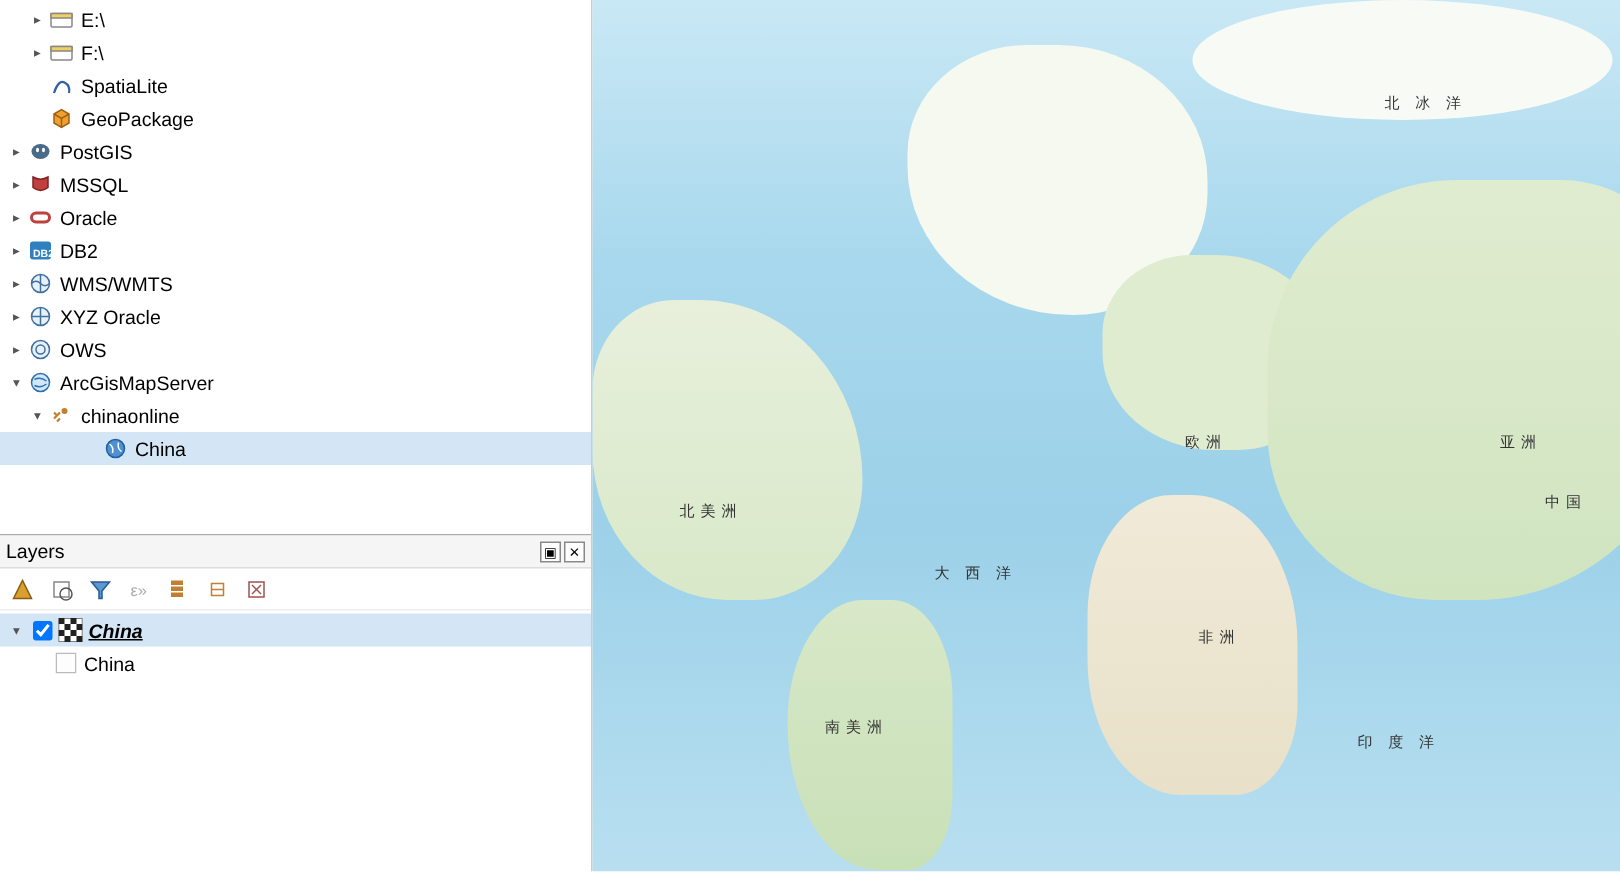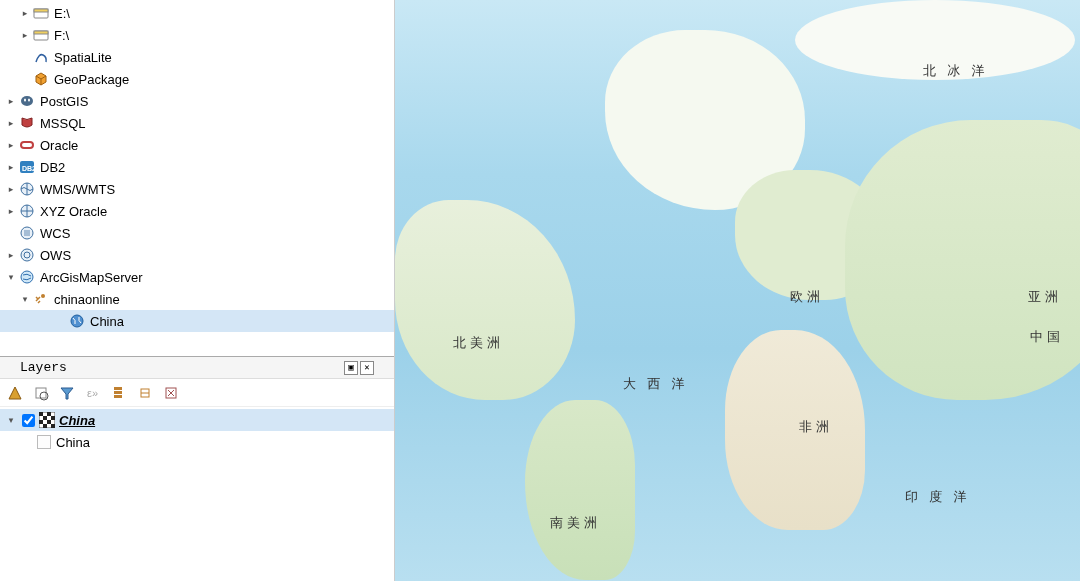--- a/index.html
+++ b/index.html
@@ -65,25 +65,24 @@
     .layers-panel {
       border-top: 1px solid #aaa;
       display: flex;
       flex-direction: column;
       height: 225px;
     }
     .layers-header {
       display: flex;
       align-items: center;
       justify-content: space-between;
-      padding: 2px 20px;
+      padding: 2px 4px;
       background: #f5f5f5;
       border-bottom: 1px solid #ddd;
       height: 22px;
-      font-family: Liberation Mono, monospace;
     }
     .layers-header-buttons { display: flex; gap: 2px; }
     .layers-header-buttons .hbtn {
       width: 14px;
       height: 14px;
       border: 1px solid #888;
       font-size: 9px;
       display: flex;
       align-items: center;
       justify-content: center;
@@ -153,21 +152,21 @@
 
     .map-canvas {
       flex: 1;
       height: 100%;
       position: relative;
       background: linear-gradient(180deg, #c9e8f5 0%, #a8d8ed 30%, #9cd1e9 60%, #b8dff0 100%);
       overflow: hidden;
     }
     .map-label {
       position: absolute;
-      font-size: 13px;
+      font-size: 10px;
       color: #333;
       font-family: "SimSun", serif;
       white-space: nowrap;
       letter-spacing: 4px;
     }
     .landmass {
       position: absolute;
       background: #f5f9f0;
     }
     .greenland { top: 30px; left: 210px; width: 200px; height: 180px; border-radius: 40% 50% 45% 55%; }
@@ -278,30 +277,20 @@
         <span class="expand">▸</span>
         <span class="icon">
           <svg width="16" height="16">
             <circle cx="8" cy="8" r="6" fill="#e8f0f8" stroke="#4070a0"></circle>
             <path d="M2 8 L14 8 M8 2 L8 14" stroke="#4070a0"></path>
           </svg>
         </span>
         <span class="label">XYZ Oracle</span>
       </div>
       <div class="tree-item indent-0">
-        <span class="expand blank"></span>
-        <span class="icon">
-          <svg width="16" height="16">
-            <circle cx="8" cy="8" r="6" fill="#e8f0f8" stroke="#4070a0"></circle>
-            <rect x="5" y="5" width="6" height="6" fill="#4070a0" opacity="0.4"></rect>
-          </svg>
-        </span>
-        <span class="label">WCS</span>
-      </div>
-      <div class="tree-item indent-0">
         <span class="expand">▸</span>
         <span class="icon">
           <svg width="16" height="16">
             <circle cx="8" cy="8" r="6" fill="#e8f0f8" stroke="#4070a0"></circle>
             <circle cx="8" cy="8" r="3" fill="none" stroke="#4070a0"></circle>
           </svg>
         </span>
         <span class="label">OWS</span>
       </div>
       <div class="tree-item indent-0">
@@ -423,19 +412,19 @@
   <div class="landmass greenland"></div>
   <div class="landmass namerica"></div>
   <div class="landmass samerica"></div>
   <div class="landmass europe"></div>
   <div class="landmass africa"></div>
   <div class="landmass asia"></div>
 
 <div class="map-label" style="top: 62px; left: 528px;">北 冰 洋</div>
     <div class="map-label" style="top: 334px; left: 58px;">北美洲</div>
     <div class="map-label" style="top: 288px; left: 395px;">欧洲</div>
-    <div class="map-label" style="top: 288px; left: 605px; margin-left: 28px;">亚洲</div>
+    <div class="map-label" style="top: 288px; left: 605px;">亚洲</div>
     <div class="map-label" style="top: 328px; left: 635px;">中国</div>
     <div class="map-label" style="top: 375px; left: 228px;">大 西 洋</div>
     <div class="map-label" style="top: 418px; left: 404px;">非洲</div>
-    <div class="map-label" style="top: 478px; left: 155px; margin-top: 36px;">南美洲</div>
+    <div class="map-label" style="top: 478px; left: 155px;">南美洲</div>
     <div class="map-label" style="top: 488px; left: 510px; text-align: right;">印 度 洋</div>
   </div>
 
 </body></html>

